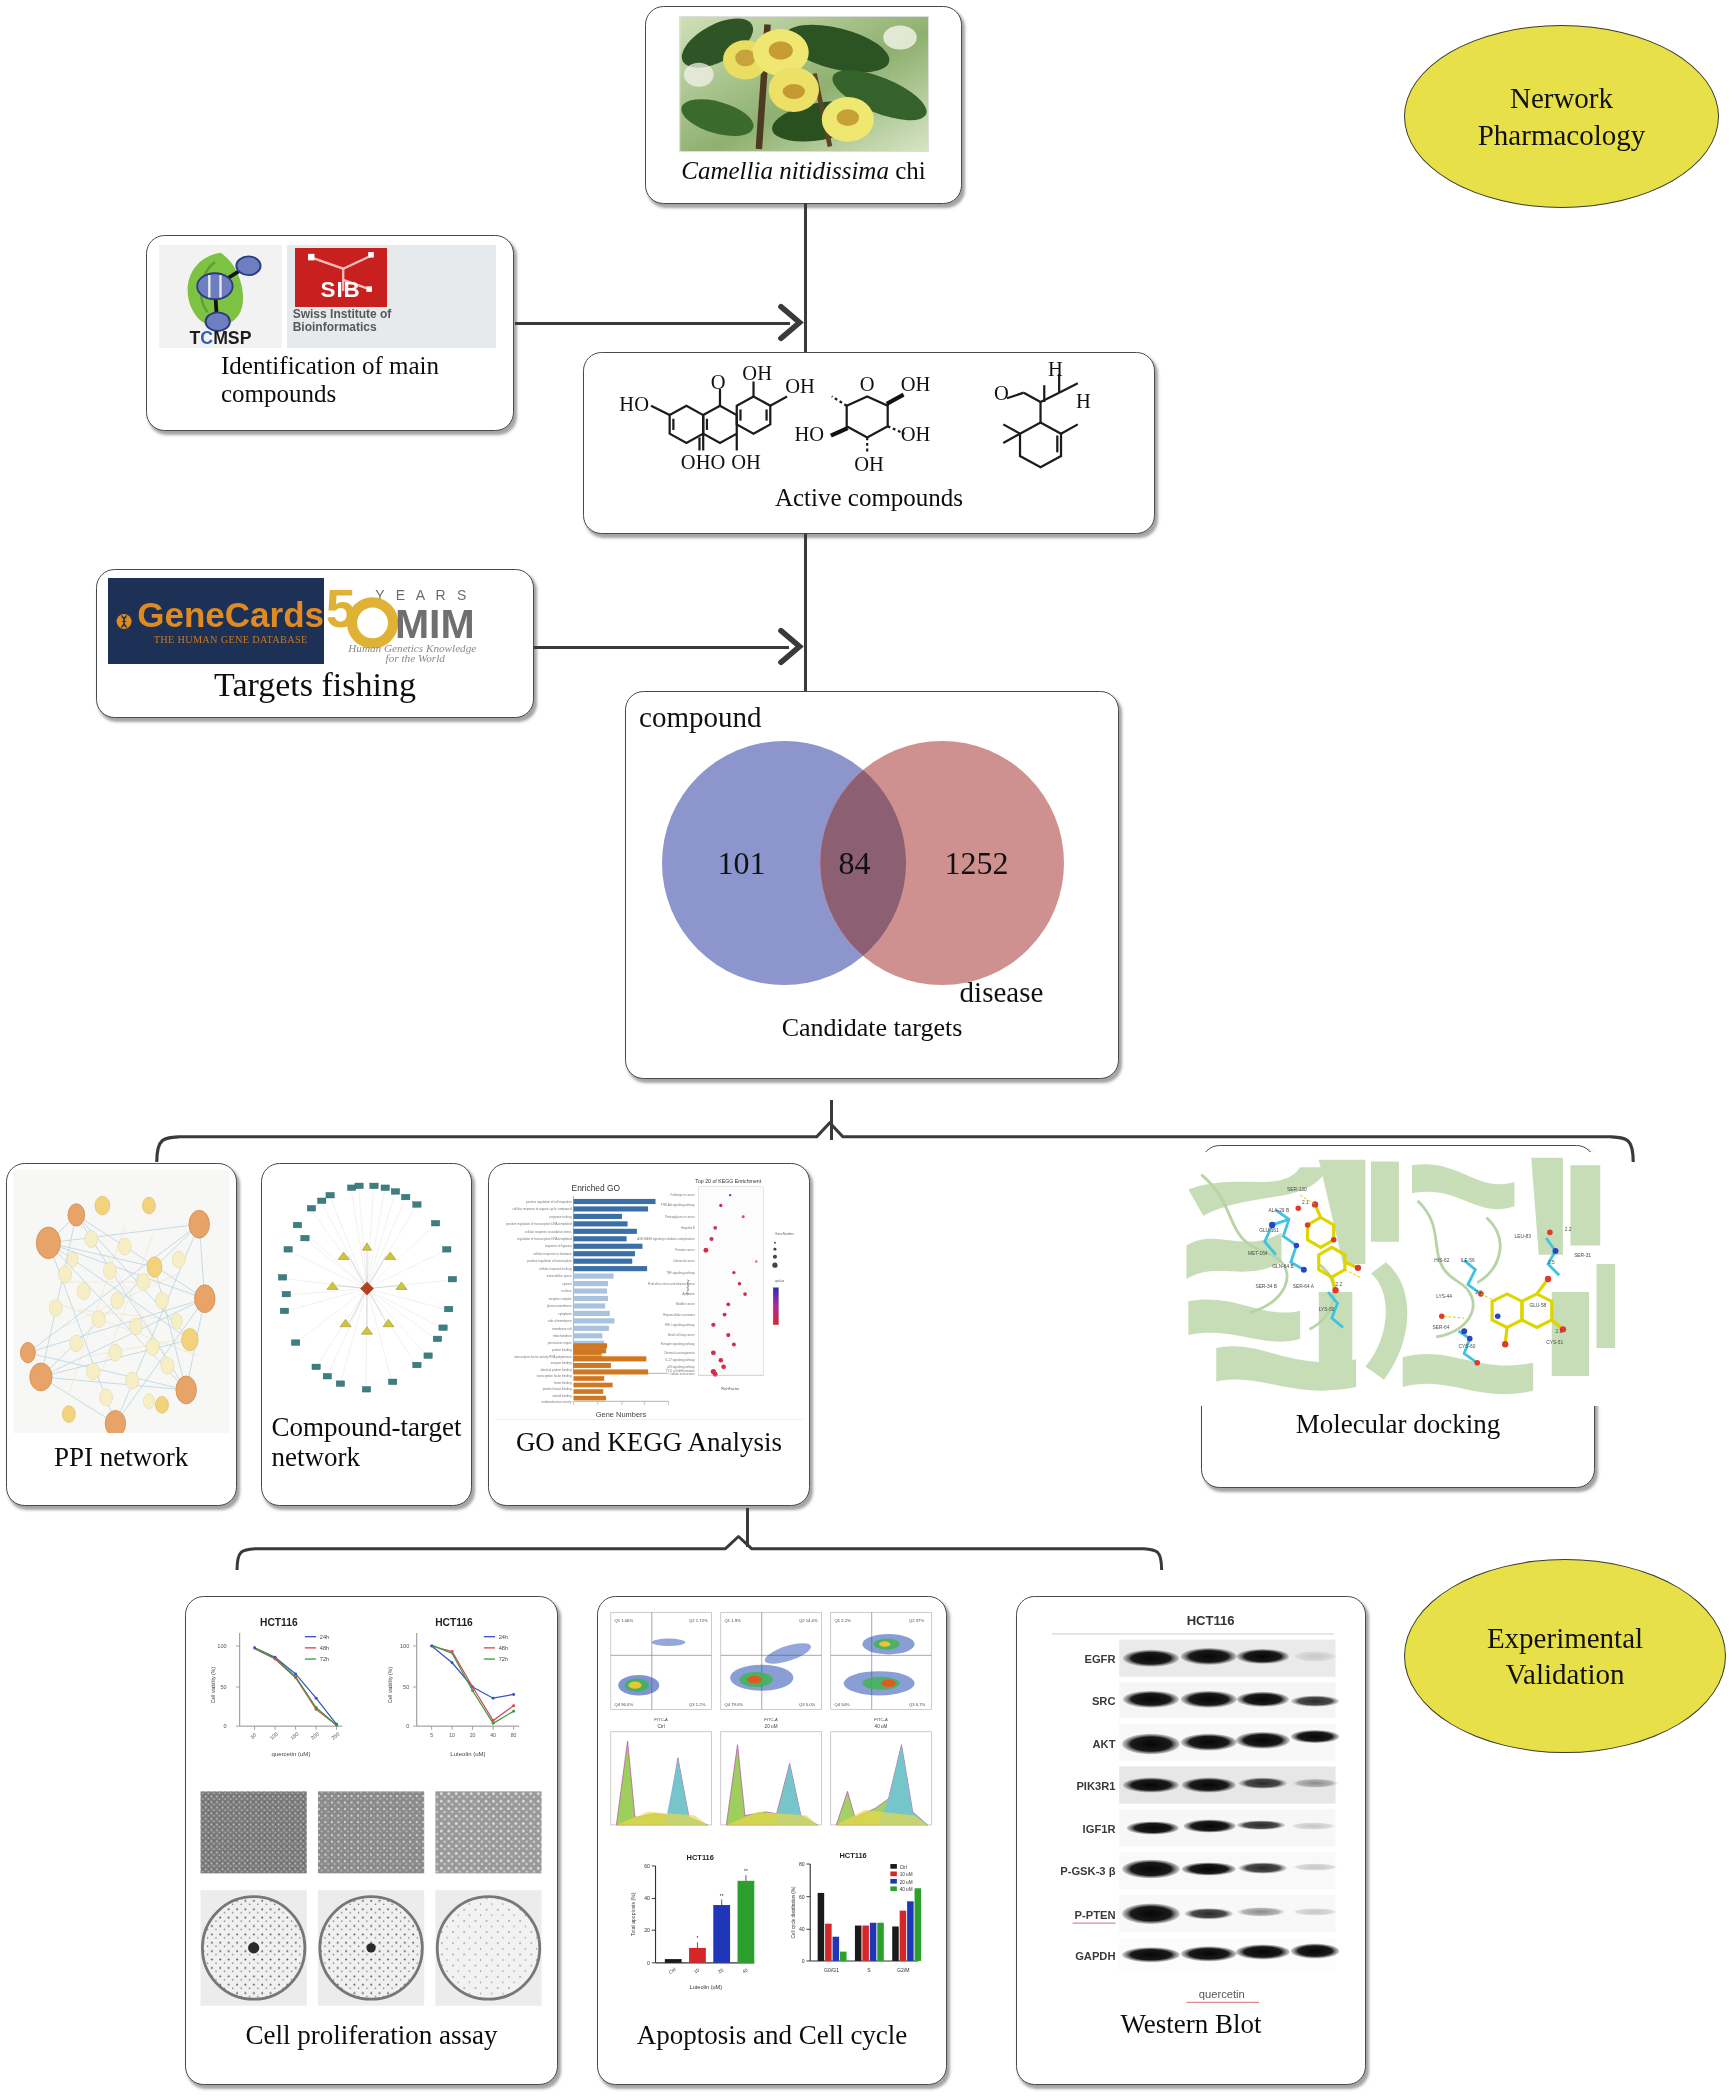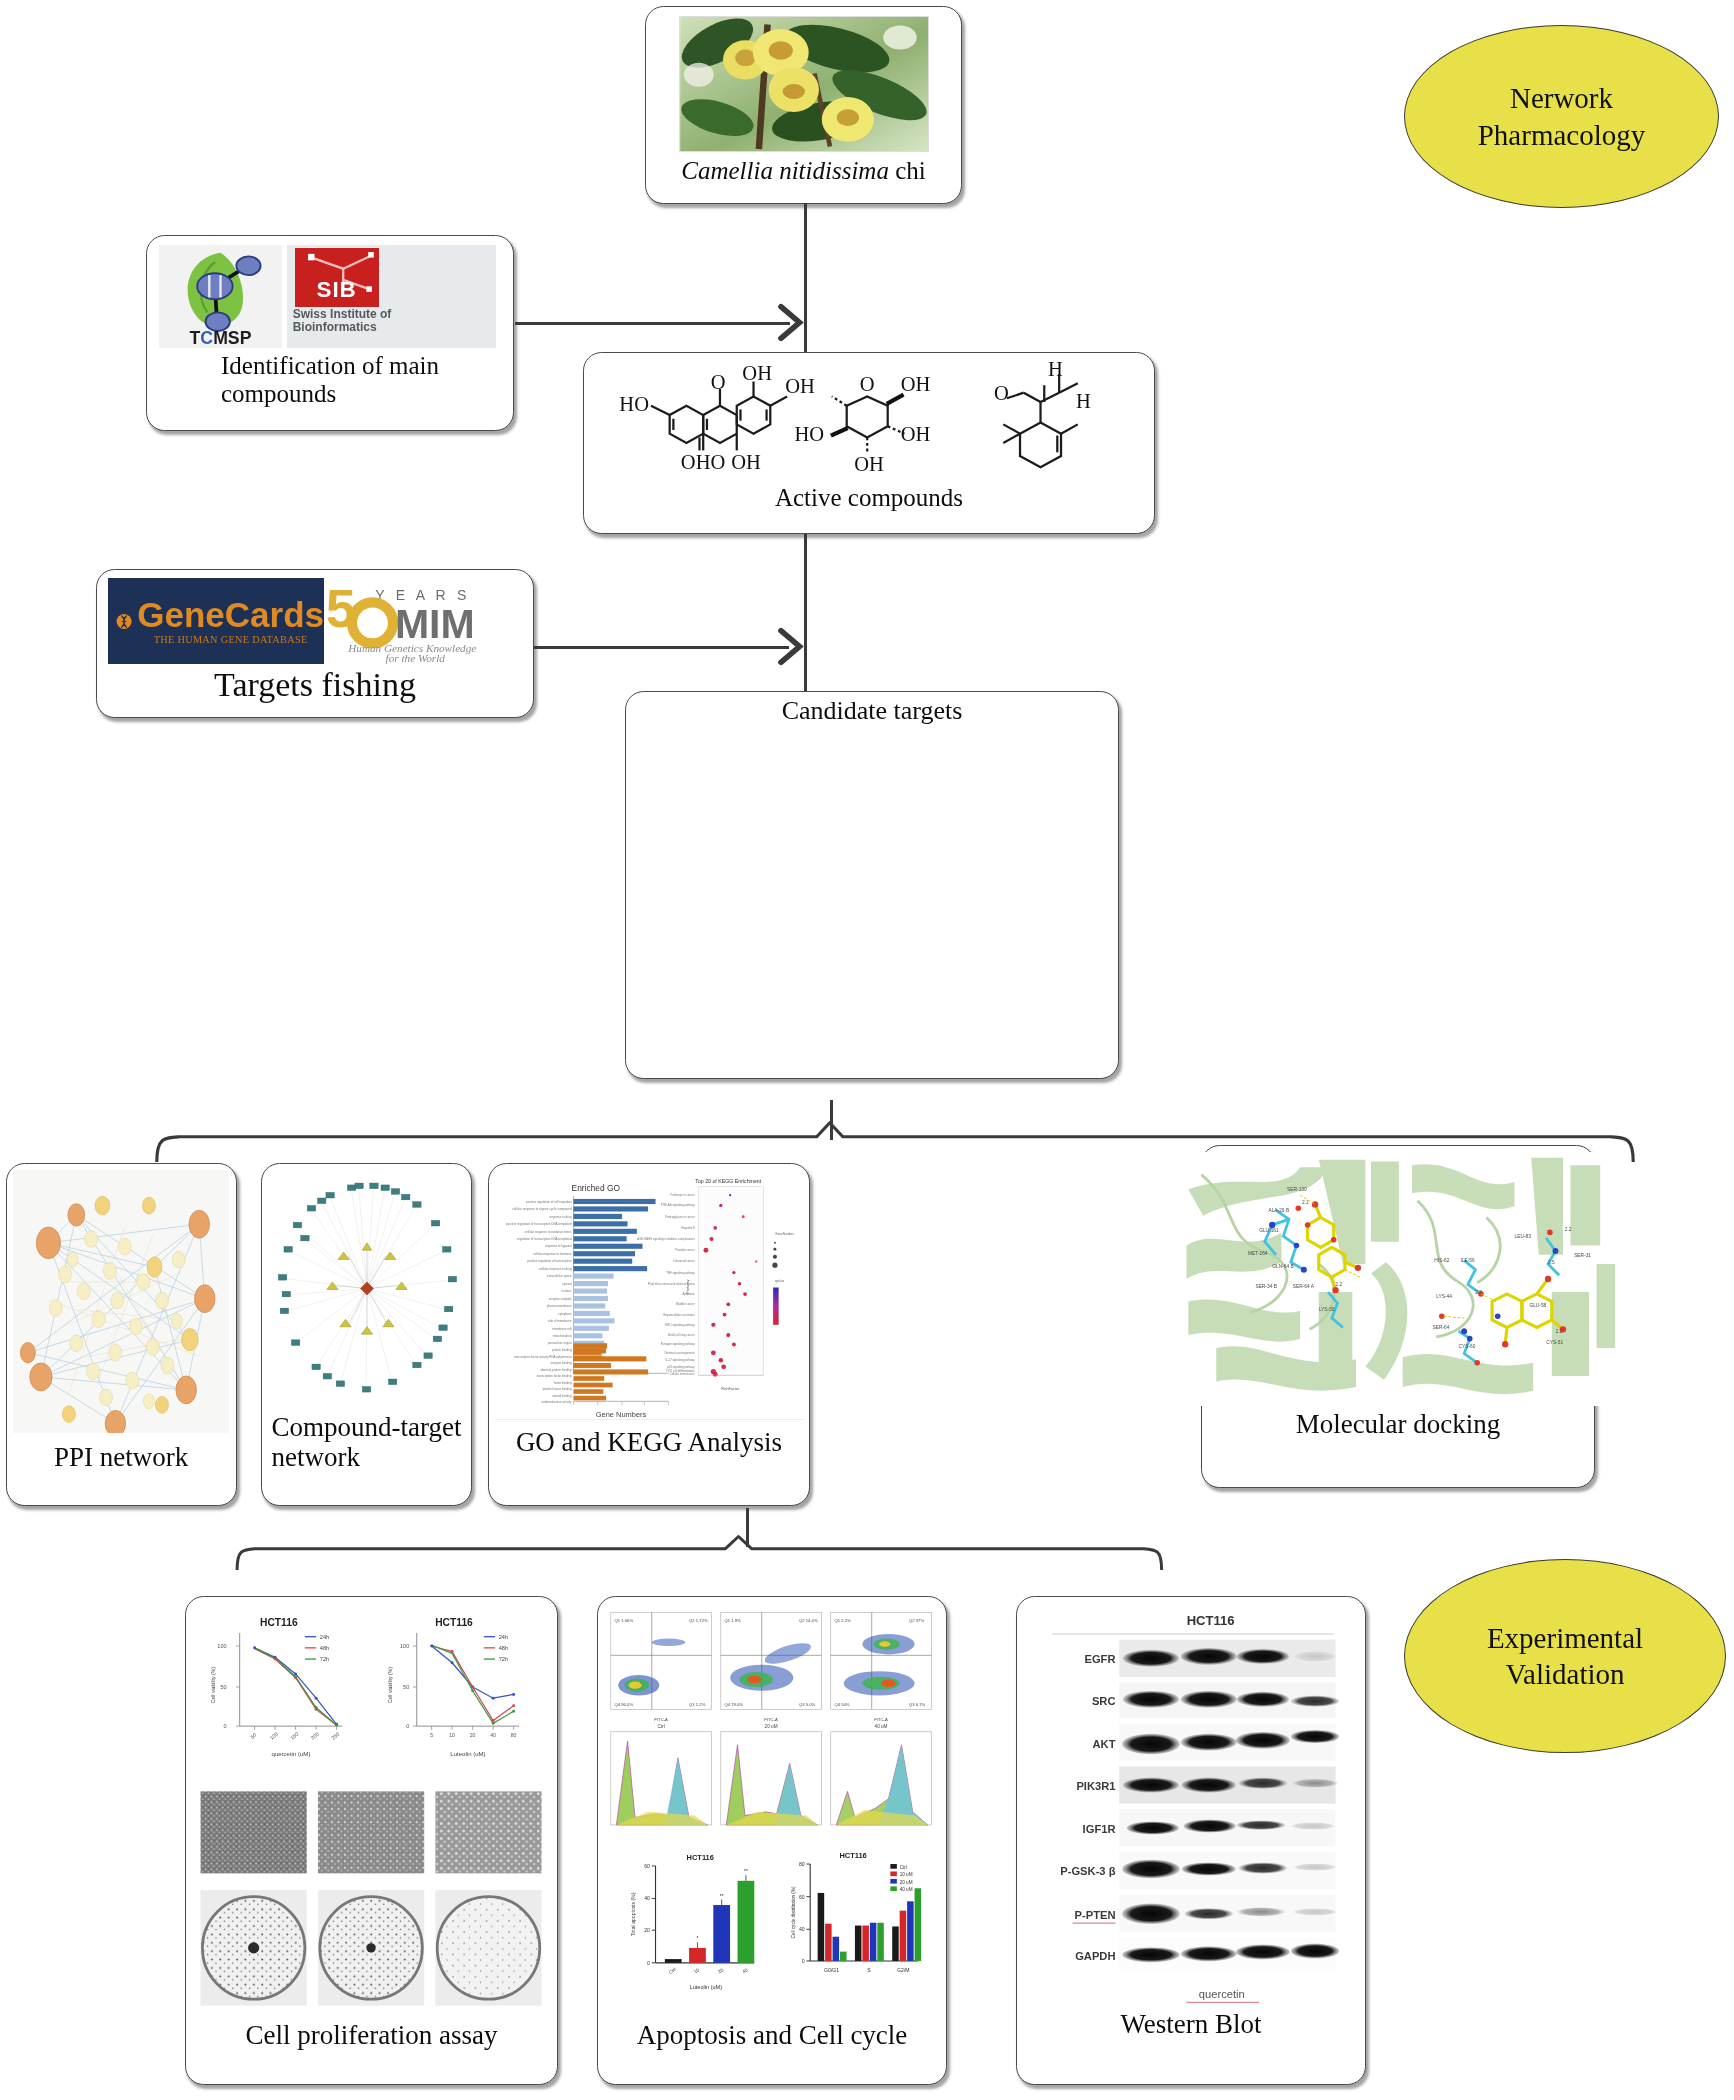--- a/index.html
+++ b/index.html
@@ -127,21 +127,21 @@
         <ellipse cx="60" cy="44" rx="19" ry="14" fill="none" stroke="#2b3b80" stroke-width="2"></ellipse>
         <line x1="54" y1="32" x2="54" y2="56" stroke="#fff" stroke-width="2.5" opacity=".85"></line>
         <line x1="66" y1="32" x2="66" y2="56" stroke="#fff" stroke-width="2.5" opacity=".85"></line>
         <ellipse cx="96" cy="22" rx="13" ry="10" fill="#6d7fc0" stroke="#2b3b80" stroke-width="2"></ellipse>
         <ellipse cx="63" cy="82" rx="13" ry="10" fill="#6d7fc0" stroke="#2b3b80" stroke-width="2"></ellipse>
         <text x="66" y="106" font-family="Liberation Sans, sans-serif" font-size="19" font-weight="bold" fill="#1d1d1d" text-anchor="middle">T<tspan fill="#2f5fb0">C</tspan>MSP</text>
       </svg>
     </div>
 
     <div class="logo-sib" style="position:relative; width:209px; height:103px;">
-      <div class="sib-red" style="left:7.5px; top:2.8px; width:84px; height:59px; font-size:22.4px; padding-bottom:3.7px;">
+      <div class="sib-red" style="left:7.5px; top:2.8px; width:92px; height:59px; font-size:22.4px; padding-bottom:3.7px;">
         <svg width="89" height="59" viewBox="0 0 96 63" style="position:absolute;left:0;top:0;">
           <path d="M18 10 L52 22 L82 8" stroke="#f6bdbc" stroke-width="2.5" fill="none"></path>
           <path d="M52 22 L52 46" stroke="#f6bdbc" stroke-width="2.5" fill="none"></path>
           <path d="M52 34 L80 44" stroke="#f6bdbc" stroke-width="2.5" fill="none"></path>
           <rect x="14" y="6" width="7" height="7" fill="#fff"></rect>
           <rect x="79" y="4" width="6" height="6" fill="#fff"></rect>
           <rect x="77" y="41" width="6" height="6" fill="#fff"></rect>
         </svg>
         <span style="position:relative; z-index:2; letter-spacing:0.9px;">SIB</span>
       </div>
@@ -255,20 +255,37 @@
 
 <div class="hline" style="left:534px; top:646px; width:255px;"></div>
 <svg class="abs" style="left:777px; top:627px;" width="32" height="39" viewBox="0 0 34 42">
   <path d="M4 4 L24 21 L4 38" stroke="#3a3a3a" stroke-width="6" fill="none" stroke-linecap="round"></path>
 </svg>
 
 <div class="vline" style="left:804px; top:203px; height:149px;"></div>
 <div class="vline" style="left:804px; top:534px; height:157px;"></div>
 
 <div class="node" style="left:625px; top:691px; width:494px; height:388px; padding:3.7px 5.6px;">
+  <div style="position:relative; width:100%; height:317px;">
+    <div class="abs" style="left:7.5px; top:5.6px; font-size:29px;">compound</div>
+    <div class="venn-circle venn-blue" style="left:30px; top:45px; width:244px; height:244px;"></div>
+    <div class="venn-circle venn-red" style="left:188px; top:45px; width:244px; height:244px;"></div>
+    <svg class="abs" style="left:0; top:0;" width="466" height="317" viewBox="0 0 500 340">
+      <defs>
+        <clipPath id="clipL">
+            <circle cx="163" cy="179" r="131"></circle>
+          </clipPath>
+      </defs>
+      <circle cx="333" cy="179" r="131" fill="#8d5f73" clip-path="url(#clipL)"></circle>
+    </svg>
+    <div class="venn-num" style="left:86px; top:149px;">101</div>
+    <div class="venn-num" style="left:207px; top:149px;">84</div>
+    <div class="venn-num" style="left:313px; top:149px;">1252</div>
+    <div class="abs" style="left:328px; top:280px; font-size:29px;">disease</div>
+  </div>
   <div class="caption" style="font-size:26px;">Candidate targets</div>
 </div>
 
 <div class="vline" style="left:830px; top:1100px; height:40px;"></div>
 <svg class="abs" style="left:140px; top:1117px;" width="1510" height="47" viewBox="0 0 1620 50">
   <path d="M18 48 C18 22 26 22 42 21 L726 21 L740 6 L754 21 L1578 21 C1594 22 1602 22 1602 48" stroke="#3a3a3a" stroke-width="3.4" fill="none" stroke-linejoin="round"></path>
 </svg>
 
 <div class="node" style="left:5.6px; top:1163px; width:231px; height:343px; padding:5.6px 5.6px 1.9px;">
   <div class="thumb" style="position:relative; width:216px; height:263px; background:#f7f7f5;">

